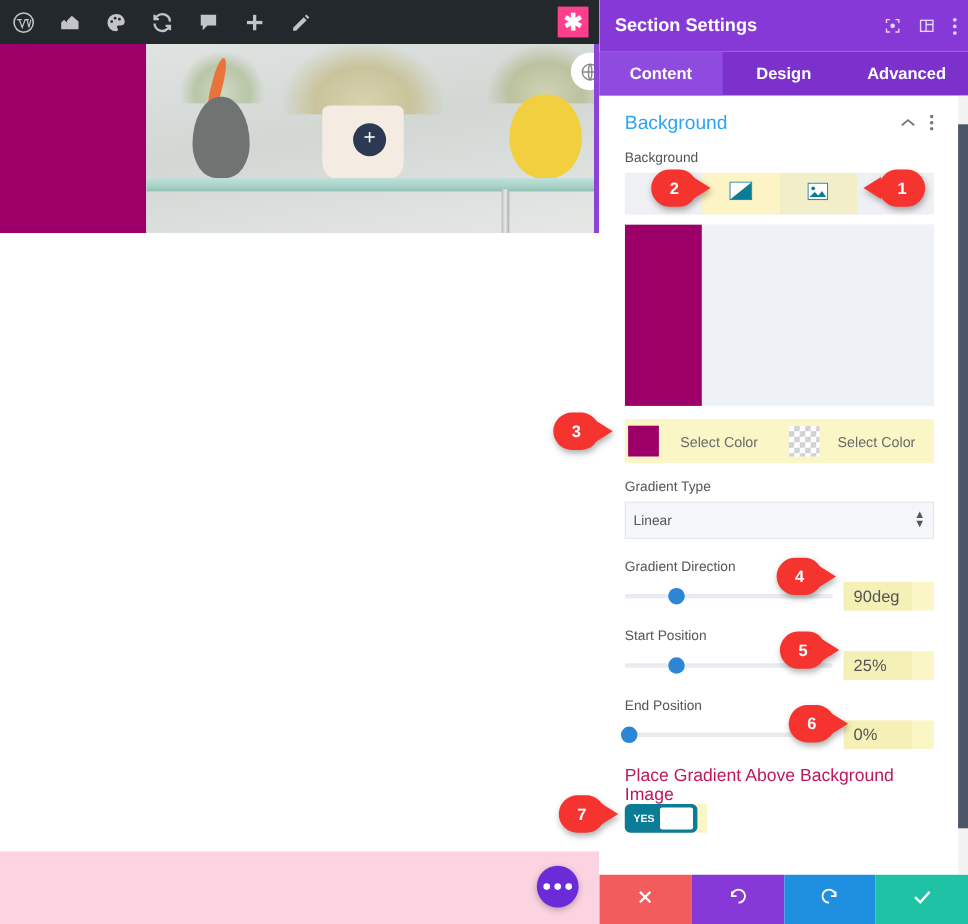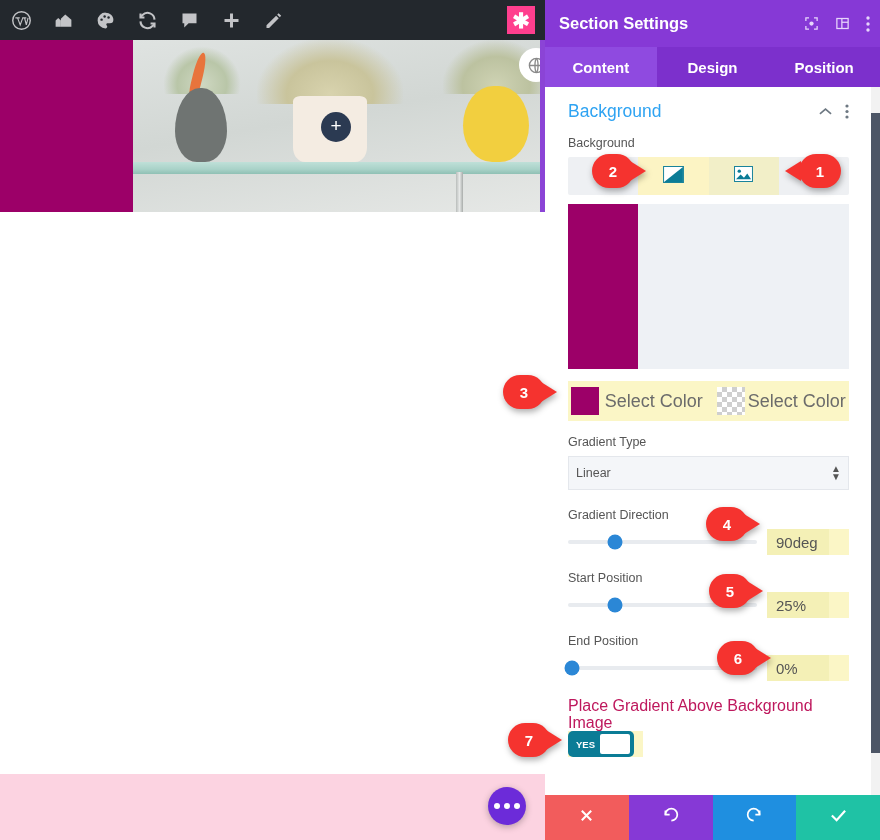--- a/index.html
+++ b/index.html
@@ -204,21 +204,21 @@
   #color-swatch-2 {
     width: 28px; height: 28px; margin-left: 8px;
     background-color: #ffffff;
     background-image:
       linear-gradient(45deg, #cfcfcf 25%, transparent 25%, transparent 75%, #cfcfcf 75%),
       linear-gradient(45deg, #cfcfcf 25%, transparent 25%, transparent 75%, #cfcfcf 75%);
     background-size: 10px 10px;
     background-position: 0 0, 5px 5px;
   }
   .select-color-label {
-    flex: 1; text-align: center; font-size: 18px; color: #6b6b6b;
+    flex: 1; text-align: center; font-size: 13px; color: #6b6b6b;
   }
 
   
   #gradient-type-select {
     height: 34px; background: #f4f6f9; border: 1px solid #e4e7ec;
     display: flex; align-items: center; justify-content: space-between;
     padding: 0 7px; margin-bottom: 18px;
   }
   #gradient-type-value { font-size: 12.5px; color: #555; }
   #gradient-type-arrows {
@@ -416,21 +416,21 @@
               <circle cx="2" cy="8" r="1.7"></circle>
               <circle cx="2" cy="14" r="1.7"></circle>
           </svg>
         </div>
       </div>
     </div>
 
     <div id="panel-tabs">
       <div class="panel-tab active">Content</div>
       <div class="panel-tab">Design</div>
-      <div class="panel-tab">Position</div>
+      <div class="panel-tab">Advanced</div>
     </div>
 
     <div id="panel-scroll">
       <div id="panel-body">
 
         <div id="section-heading-row">
           <div id="section-heading">Background</div>
           <div id="section-heading-icons">
             <div class="hdr-icon">
               <svg width="13" height="9" viewBox="0 0 14 9" fill="none" stroke="#6d7882" stroke-width="1.8">

